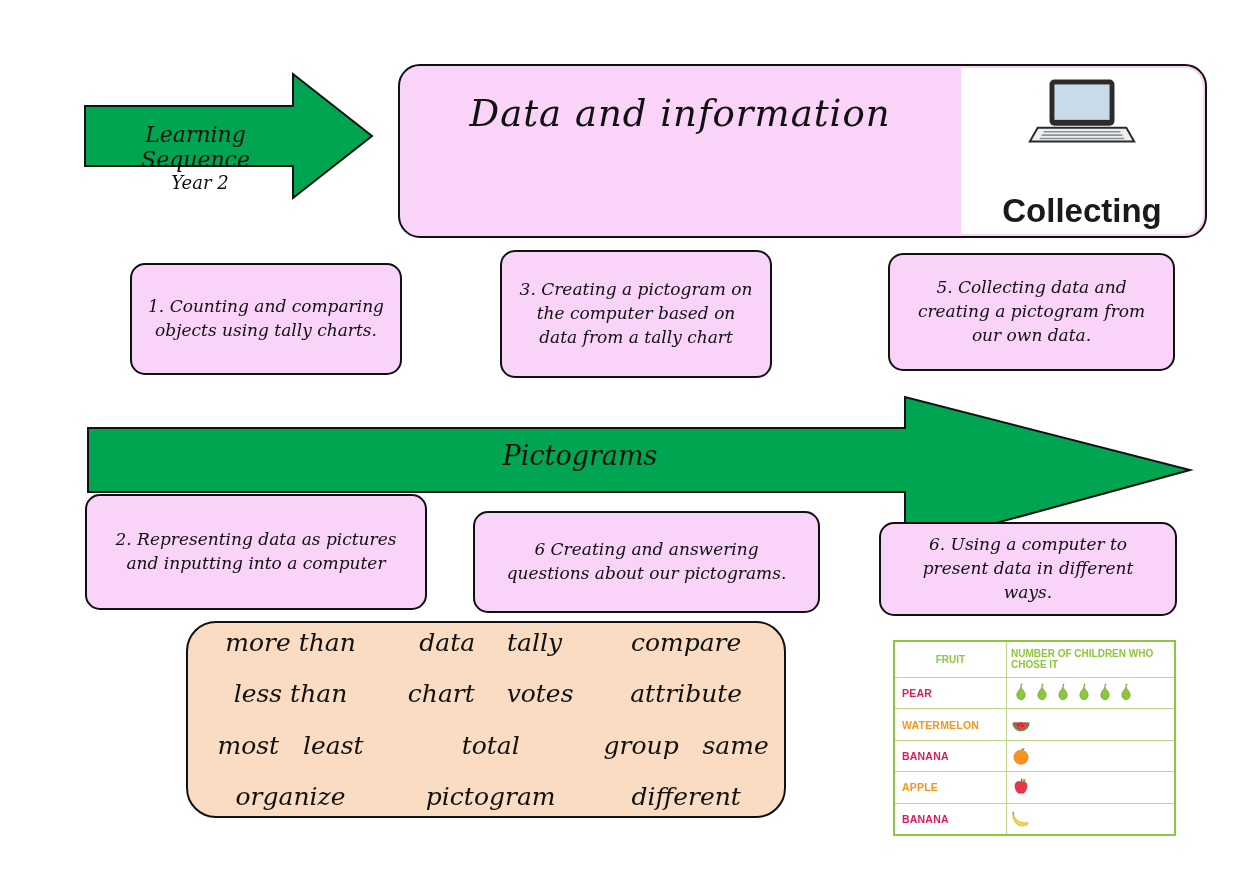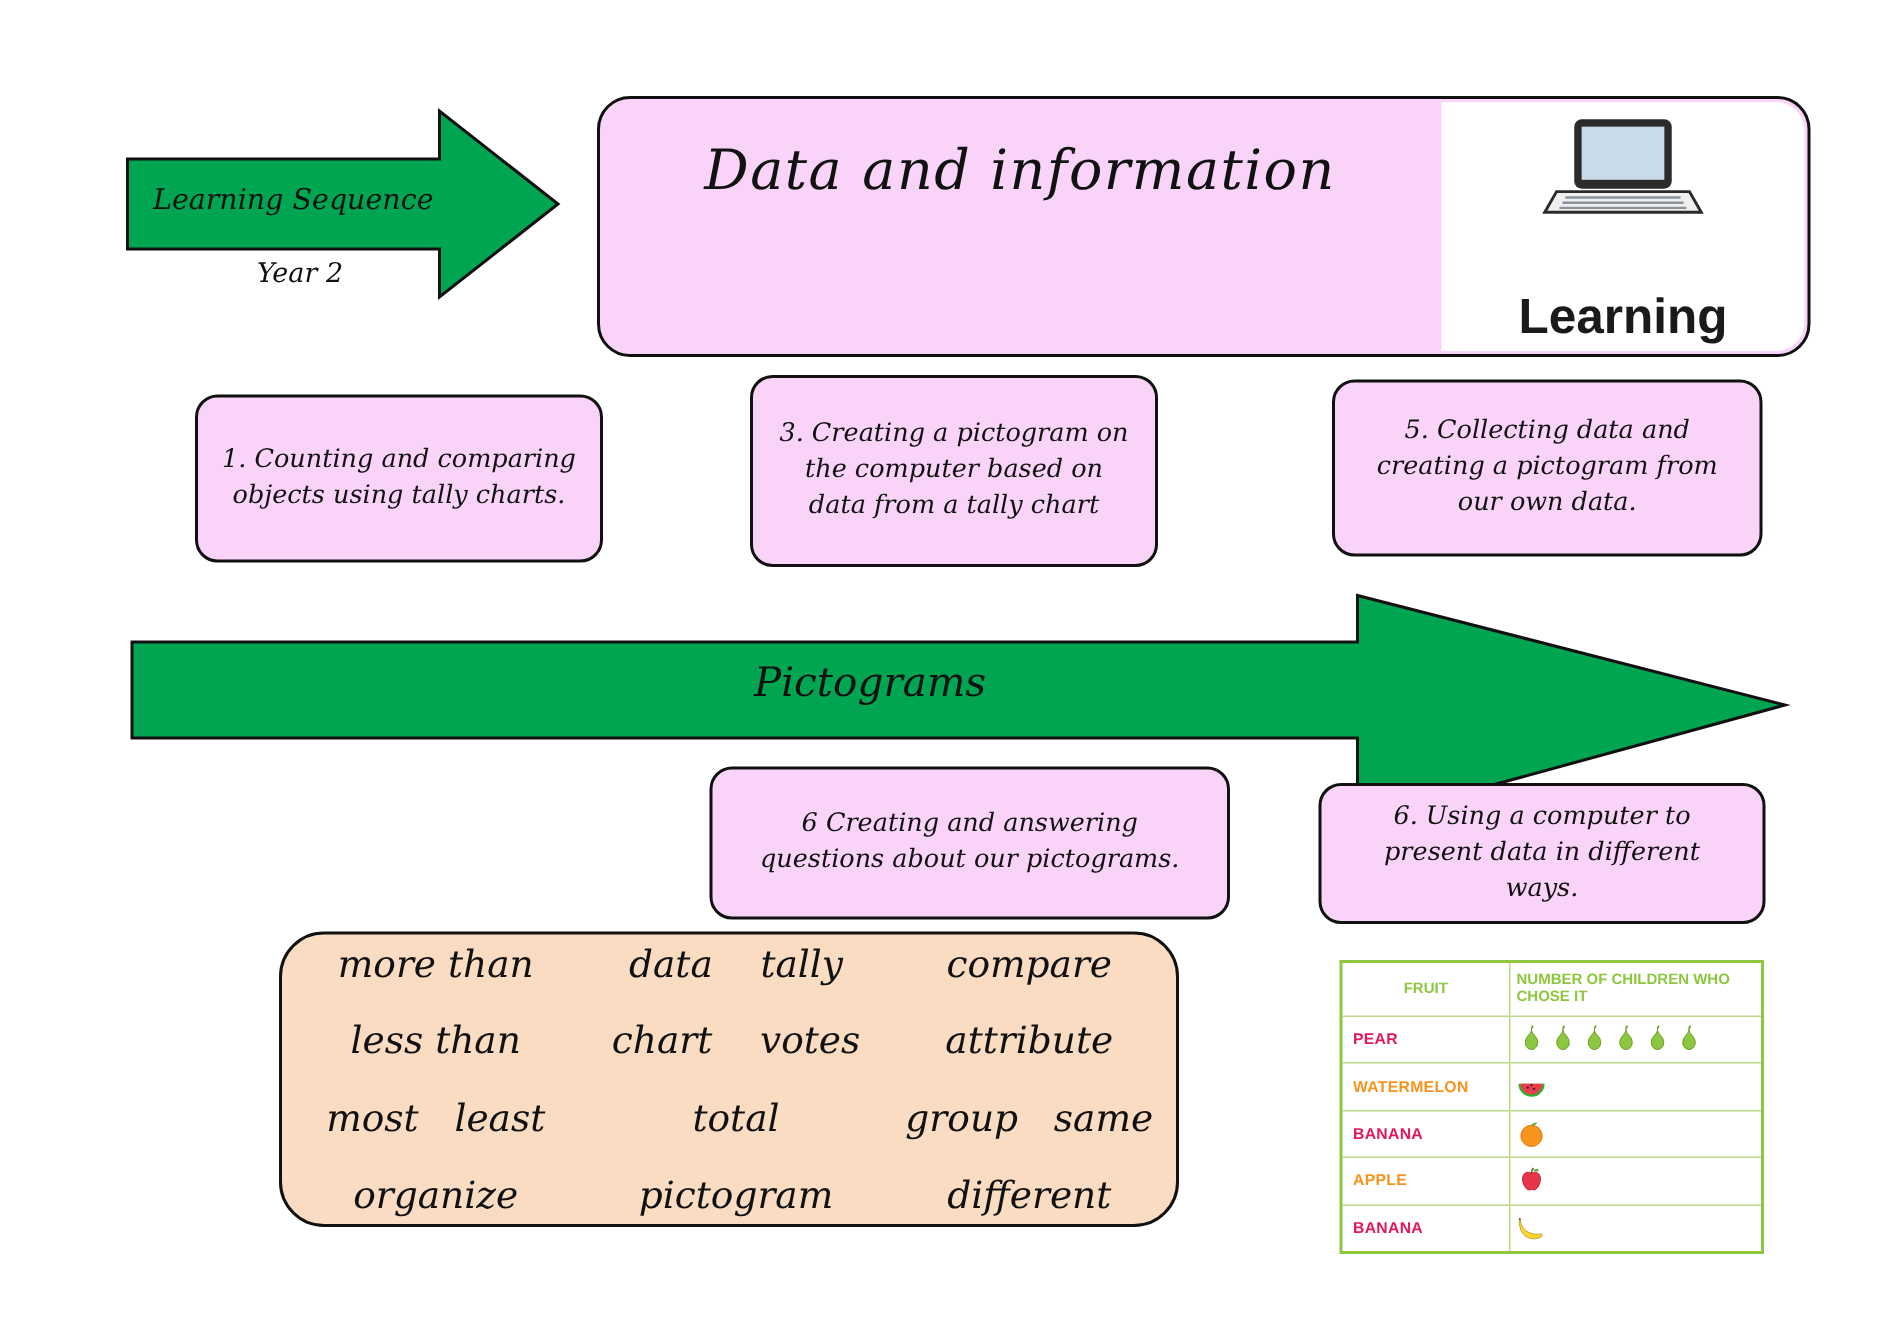--- a/index.html
+++ b/index.html
@@ -85,53 +85,56 @@
       <path d="M2.1 4.6 L3.3 4.3" stroke="#7a4a21" stroke-width="1.5"></path>
     </symbol>
   </defs>
 </svg>
 
 <div class="canvas">
 
   <svg class="arrow-svg" style="left:80px;top:66px" width="300" height="145" viewBox="0 0 300 145">
     <polygon points="5,40 213,40 213,8 292,70 213,132 213,100 5,100" stroke="#111" stroke-width="2" fill="#00a551"></polygon>
   </svg>
-  <div class="arrow-label hand" style="left:88px;top:122px;width:215px;text-align:center;font-size:19px;">Learning Sequence</div>
+  <div class="arrow-label hand" style="left:88px;top:122px;width:215px;text-align:center;font-size:22px;">Learning Sequence</div>
   <div class="arrow-label hand" style="left:120px;top:172px;width:160px;text-align:center;font-size:18px;">Year 2</div>
 
   <div class="title-card">
     <div class="title-text hand">Data and information</div>
     <div class="logo-box">
       <svg width="128" height="72" viewBox="0 0 130 70">
         <rect x="32" y="2" width="66" height="47" rx="5" fill="#2b2b2b"></rect>
         <rect x="37" y="7" width="56" height="36" fill="#c9dbe8"></rect>
         <path d="M20 51 L110 51 L118 65 L12 65 Z" fill="#efefef" stroke="#2b2b2b" stroke-width="2"></path>
         <line x1="26" y1="55" x2="104" y2="55" stroke="#8a939b" stroke-width="1.6"></line>
         <line x1="24" y1="58.5" x2="106" y2="58.5" stroke="#8a939b" stroke-width="1.6"></line>
         <line x1="22" y1="62" x2="108" y2="62" stroke="#8a939b" stroke-width="1.6"></line>
       </svg>
-      <div class="logo-word">Learning</div>
+      <div class="logo-word">Collecting</div>
     </div>
   </div>
 
   <div class="card card-1 hand">
     <span>1. Counting and comparing objects using tally charts.</span>
   </div>
   <div class="card card-3 hand">
     <span>3. Creating a pictogram on the computer based on data from a tally chart</span>
   </div>
   <div class="card card-5 hand">
     <span>5. Collecting data and creating a pictogram from our own data.</span>
   </div>
 
   <svg class="arrow-svg" style="left:85px;top:390px" width="1110" height="165" viewBox="0 0 1110 165">
     <polygon points="3,38 820,38 820,7 1105,80 820,158 820,102 3,102" stroke="#111" stroke-width="2" fill="#00a551"></polygon>
   </svg>
   <div class="arrow-label hand" style="left:460px;top:440px;width:240px;text-align:center;font-size:27px;">Pictograms</div>
 
+  <div class="card card-2 hand">
+    <span>2. Representing data as pictures and inputting into a computer</span>
+  </div>
   <div class="card card-4 hand">
     <span>6 Creating and answering questions about our pictograms.</span>
   </div>
   <div class="card card-6 hand">
     <span>6. Using a computer to present data in different ways.</span>
   </div>
 
   <div class="vocab-box hand">
     <div class="vocab-line">more than     less than    most   least   organize</div>
     <div class="vocab-line">data    tally chart    votes    total    pictogram</div>

